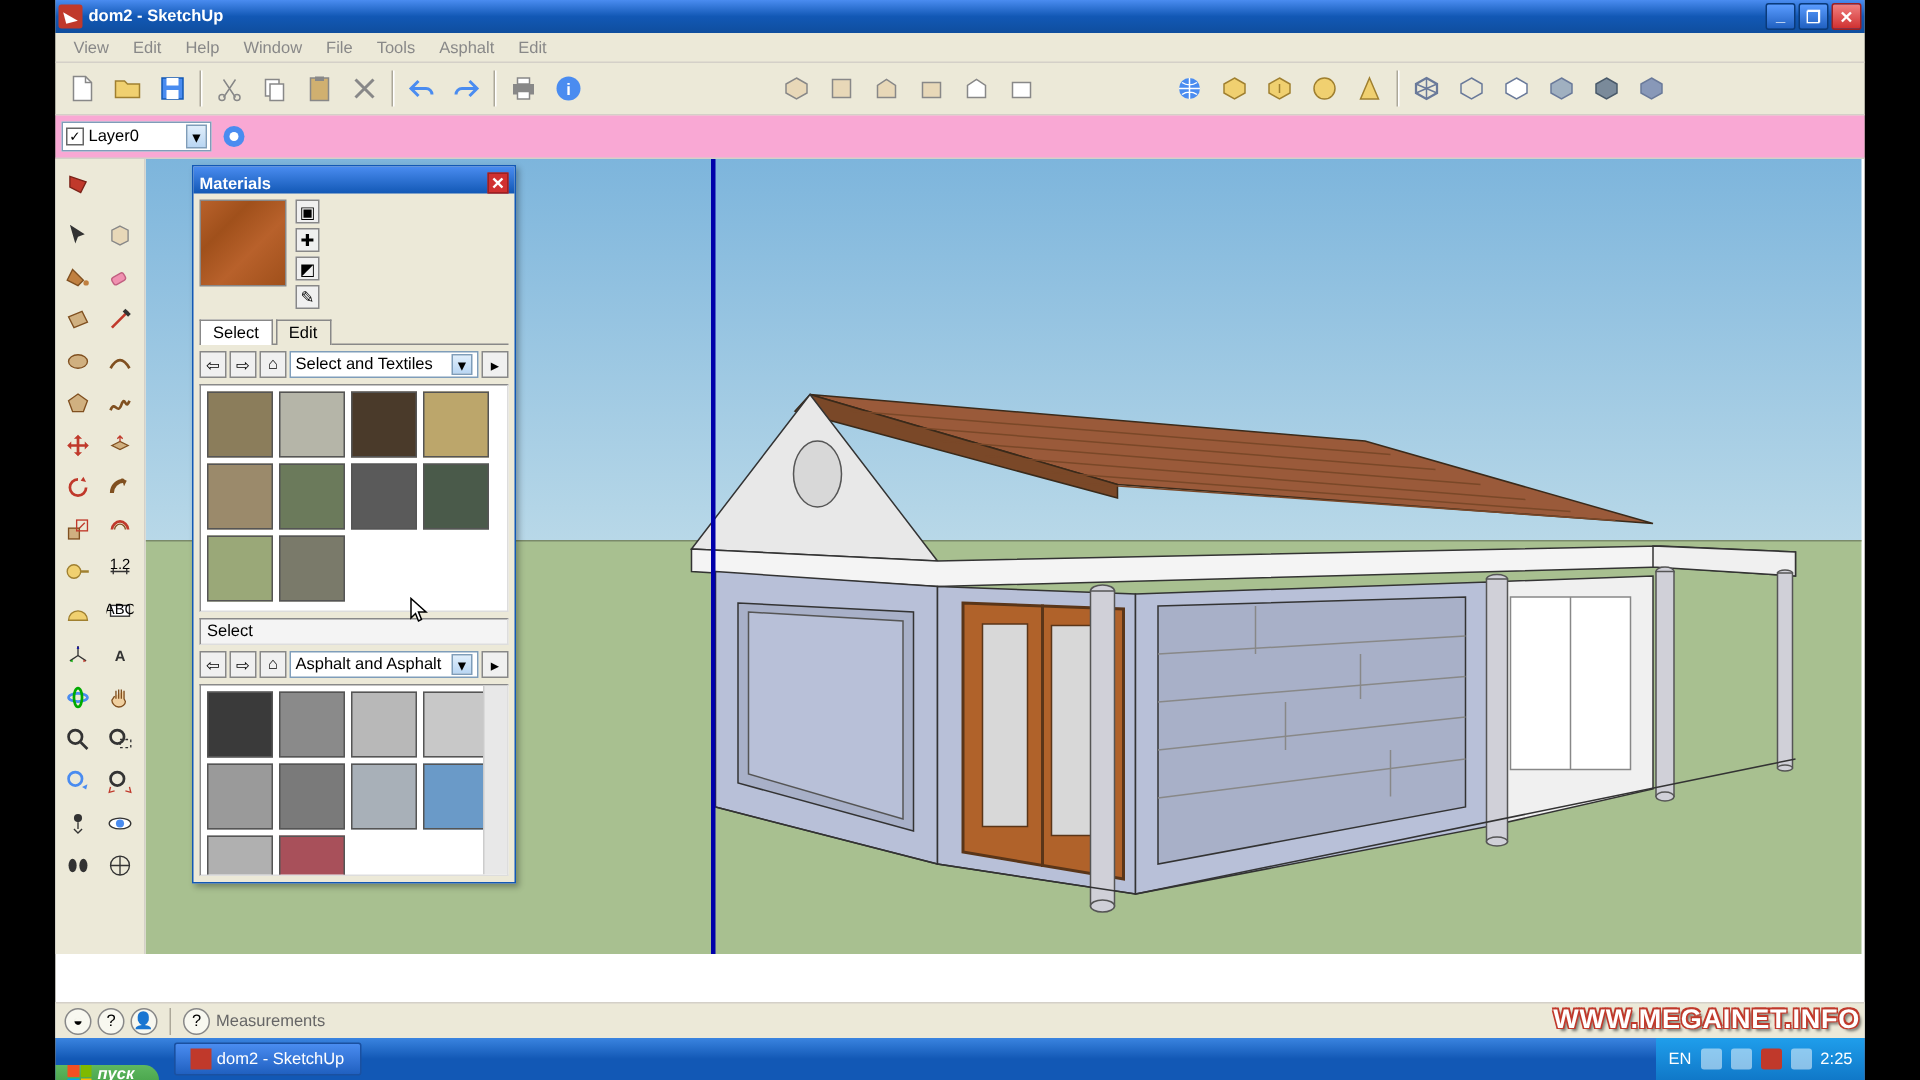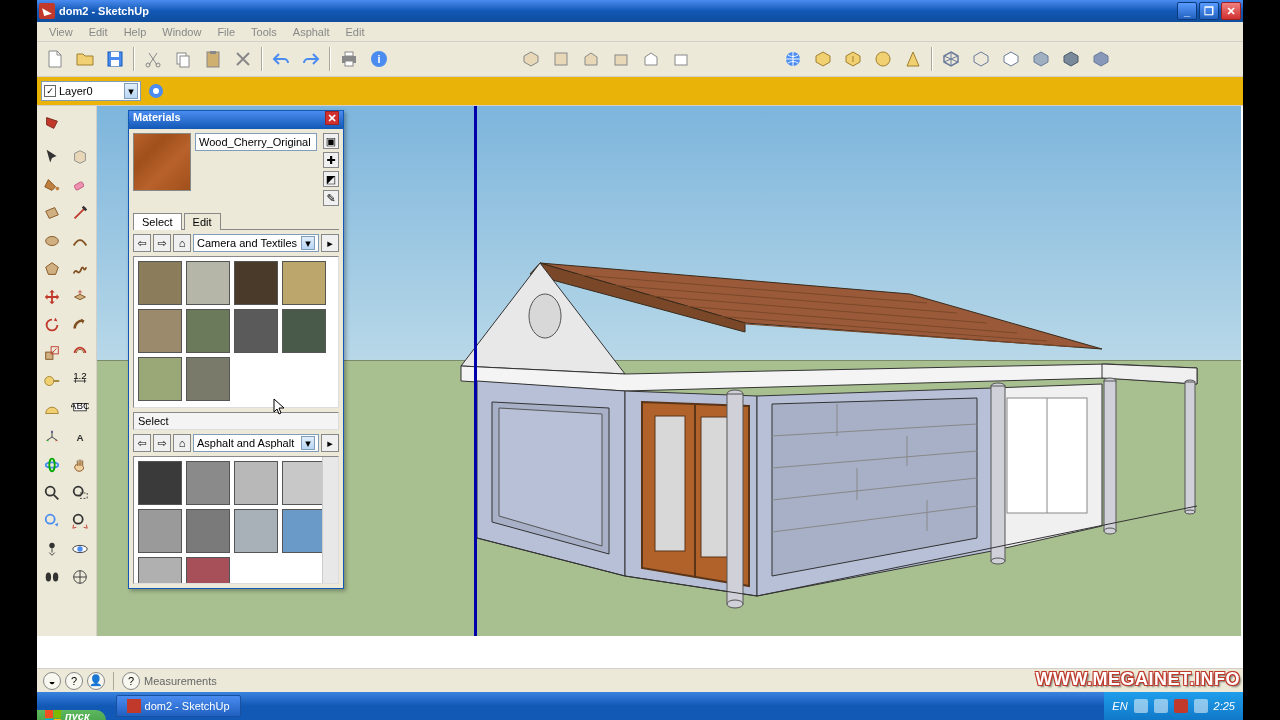--- a/index.html
+++ b/index.html
@@ -14,38 +14,38 @@
 .titlebar-btns { display: flex; gap: 2px; }
 .tbtn { width: 20px; height: 18px; background: linear-gradient(to bottom, #5a9cff, #2060c0); border: 1px solid #0a3a7a; border-radius: 2px; display: flex; align-items: center; justify-content: center; color: #fff; font-weight: bold; cursor: pointer; }
 .tbtn.close { background: linear-gradient(to bottom, #f08080, #d03030); border-color: #a02020; }
 .menubar { height: 20px; background: #ece9d8; display: flex; align-items: center; padding: 0 4px; border-bottom: 1px solid #d4d0c8; }
 .menubar > span { padding: 2px 8px; color: #888; cursor: pointer; }
 .toolbar-row { background: #ece9d8; padding: 3px 4px; border-bottom: 1px solid #d4d0c8; display: flex; align-items: center; gap: 2px; }
 .tbicon { width: 28px; height: 28px; border: 1px solid transparent; border-radius: 3px; display: inline-flex; align-items: center; justify-content: center; cursor: pointer; position: relative; }
 .tbicon svg { width: 20px; height: 20px; }
 .tbsep { width: 2px; height: 24px; border-left: 1px solid #aca899; border-right: 1px solid #fff; margin: 0 2px; }
 .tbgap { width: 120px; }
-.layer-row { background: #eab308; padding: 3px 4px; border-bottom: 1px solid #d4d0c8; display: flex; align-items: center; gap: 4px; }
+.layer-row { background: #f9a8d4; padding: 3px 4px; border-bottom: 1px solid #d4d0c8; display: flex; align-items: center; gap: 4px; }
 .layer-select { display: flex; align-items: center; background: #fff; border: 1px solid #7f9db9; height: 20px; width: 100px; padding: 0 2px; }
 .layer-select .chk { width: 12px; height: 12px; border: 1px solid #666; margin-right: 3px; display: flex; align-items: center; justify-content: center; }
 .layer-select .chk::after { content: '✓'; font-size: 9px; color: #000; }
 .layer-select .dd { margin-left: auto; width: 14px; height: 16px; background: linear-gradient(#e0eefb,#b9d6f3); border: 1px solid #7f9db9; display: flex; align-items: center; justify-content: center; }
 .content-area { flex: 1; position: relative; background: #fff; }
 .viewport { position: absolute; left: 60px; top: 0; width: 1144px; height: 530px; }
 .sky { position: absolute; left: 0; top: 0; width: 100%; height: 254px; background: linear-gradient(to bottom, #7db5dc, #b8d8e8); }
 .ground { position: absolute; left: 0; top: 254px; width: 100%; height: 276px; background: #a8c090; }
 .horizon { position: absolute; top: 254px; left: 0; width: 100%; height: 1px; background: #7a8a6a; }
 .house-svg { position: absolute; left: 0; top: 0; width: 100%; height: 100%; }
 .guide-v { position: absolute; top: 0; bottom: 0; width: 0; border-left: 3px solid #00a; left: 377px; }
 .tool-palette { position: absolute; left: 0; top: 0; width: 60px; background: #ece9d8; border-right: 1px solid #d4d0c8; padding: 4px 2px; height: 530px;}
 .tool-palette .trow { display: flex; gap: 2px; margin-bottom: 2px; }
 .tool-palette .tb { width: 26px; height: 26px; border: 1px solid transparent; display: flex; align-items: center; justify-content: center; cursor: pointer; }
 .tool-palette .tb svg { width: 18px; height: 18px; }
 .materials-panel { position: absolute; left: 128px; top: 110px; width: 216px; background: #ece9d8; border: 1px solid #1258b5; box-shadow: 2px 2px 4px rgba(0,0,0,0.3); z-index: 100; }
-.mp-title { height: 18px; background: linear-gradient(to bottom, #4a8cf0, #1258b5); color: #fff; display: flex; align-items: flex-start; padding: 0 4px; font-weight: bold; }
+.mp-title { height: 18px; background: linear-gradient(to bottom, #4a8cf0, #1258b5); color: #fff; display: flex; align-items: flex-end; padding: 0 4px; font-weight: bold; }
 .mp-title .x { margin-left: auto; width: 14px; height: 14px; background: #d03030; border: 1px solid #a02020; display: flex; align-items: center; justify-content: center; cursor: pointer; }
 .mp-body { padding: 4px; }
 .mp-preview-row { display: flex; gap: 4px; }
 .mp-preview { width: 58px; height: 58px; border: 1px solid #888; background: linear-gradient(135deg, #b8612b 0%, #a0501b 30%, #b8612b 60%, #a0501b 100%); }
 .mp-preview-right { flex: 1; }
 .mp-name { border: 1px solid #7f9db9; background: #fff; padding: 2px 3px; height: 18px; }
 .mp-icons-col { display:flex; flex-direction:column; gap:3px; margin-left:2px; }
 .mp-smicon { width:16px; height:16px; border:1px solid #888; background:#f0f0f0; display:flex; align-items:center; justify-content:center; cursor:pointer; }
 .mp-tabs { display: flex; margin-top: 6px; border-bottom: 1px solid #888; }
 .mp-tab { padding: 2px 8px; border: 1px solid #888; border-bottom: none; background: #ece9d8; margin-right: 2px; cursor: pointer; position:relative; top:1px; }
@@ -63,21 +63,21 @@
 .statusbar-area { height: 24px; background: #ece9d8; border-top: 1px solid #d4d0c8; display: flex; align-items: center; padding: 0 6px; gap: 4px; }
 .status-icon { width: 18px; height: 18px; border-radius: 50%; border: 1px solid #888; display: flex; align-items: center; justify-content: center; background: #f8f8f0; cursor: pointer; }
 .status-text { flex: 1; padding-left: 8px; color: #333; }
 .status-right { color: #666; margin-right: 8px; }
 .taskbar { height: 28px; background: linear-gradient(to bottom, #3a84e0 0%, #1258b5 50%, #1258b5 100%); display: flex; align-items: center; }
 .start-btn { height: 28px; padding: 0 16px 0 8px; background: linear-gradient(to bottom, #5eb860, #2e8b30); color: #fff; font-weight: bold; font-style: italic; border-radius: 0 10px 10px 0; display: flex; align-items: flex-start; gap: 4px; cursor: pointer; margin-top: 36px; }
 .start-btn .winlogo { width: 16px; height: 16px; display: grid; grid-template-columns: 1fr 1fr; grid-template-rows: 1fr 1fr; gap:1px; }
 .start-btn .winlogo > span:nth-child(1){background:#f25022}.start-btn .winlogo > span:nth-child(2){background:#7fba00}.start-btn .winlogo > span:nth-child(3){background:#00a4ef}.start-btn .winlogo > span:nth-child(4){background:#ffb900}
 .task-item { height: 22px; margin-left: 10px; padding: 0 10px; background: linear-gradient(to bottom,#4a8cf0,#2060c0); border: 1px solid #1a50a0; border-radius: 2px; color: #fff; display: flex; align-items: center; gap: 4px; cursor: pointer; }
 .task-item .ticon { width:14px; height:14px; background:#c0392b; }
-.tray { margin-left: auto; height: 28px; background: linear-gradient(to bottom,#1f9eeb,#1078c8); padding: 0 8px; display: flex; align-items: center; gap: 6px; color: #fff; font-style: italic; }
+.tray { margin-left: auto; height: 28px; background: linear-gradient(to bottom,#1f9eeb,#1078c8); padding: 0 8px; display: flex; align-items: center; gap: 6px; color: #fff; }
 .tray-icon { width: 14px; height: 14px; background: rgba(255,255,255,0.5); border-radius: 2px; }
 .watermark { position: absolute; right: 40px; bottom: 30px; font-family: Impact, sans-serif; font-size: 18px; color: #fff; text-shadow: 1px 1px 0 #c0392b, -1px -1px 0 #c0392b, 1px -1px 0 #c0392b, -1px 1px 0 #c0392b, 2px 2px 2px rgba(0,0,0,0.5); font-weight: bold; letter-spacing: 0.5px; z-index: 200; }
 .cursor-arrow { position: absolute; left: 273px; top: 398px; width: 14px; height: 18px; z-index: 150; }
 </style>
 </head>
 <body>
 
 <div class="letterbox-left"></div>
 <div class="letterbox-right"></div>
 
@@ -628,40 +628,37 @@
 <div class="materials-panel">
   <div class="mp-title">
     <span>Materials</span>
     <div class="x">
         <span>✕</span>
       </div>
   </div>
   <div class="mp-body">
     <div class="mp-preview-row">
       <div class="mp-preview"></div>
-      <div class="mp-preview-right">
-        <div class="mp-name">Wood_Cherry_Original</div>
-      </div>
       <div class="mp-icons-col">
         <div class="mp-smicon">▣</div>
         <div class="mp-smicon">✚</div>
         <div class="mp-smicon">◩</div>
         <div class="mp-smicon">✎</div>
       </div>
     </div>
     <div class="mp-tabs">
       <div class="mp-tab active">Select</div>
       <div class="mp-tab">Edit</div>
     </div>
     <div class="mp-nav">
       <div class="mp-navbtn">⇦</div>
       <div class="mp-navbtn">⇨</div>
       <div class="mp-navbtn">⌂</div>
       <div class="mp-dd">
-        <span>Camera and Textiles</span>
+        <span>Select and Textiles</span>
         <div class="ddbt">▾</div>
       </div>
       <div class="mp-navbtn">▸</div>
     </div>
     <div class="mp-swatches" id="swatch-grid-1">
         <div class="sw" style="background: rgb(139, 125, 91);"></div>
         <div class="sw" style="background: rgb(181, 181, 168);"></div>
         <div class="sw" style="background: rgb(74, 58, 42);"></div>
         <div class="sw" style="background: rgb(188, 166, 107);"></div>
         <div class="sw" style="background: rgb(155, 138, 107);"></div>

